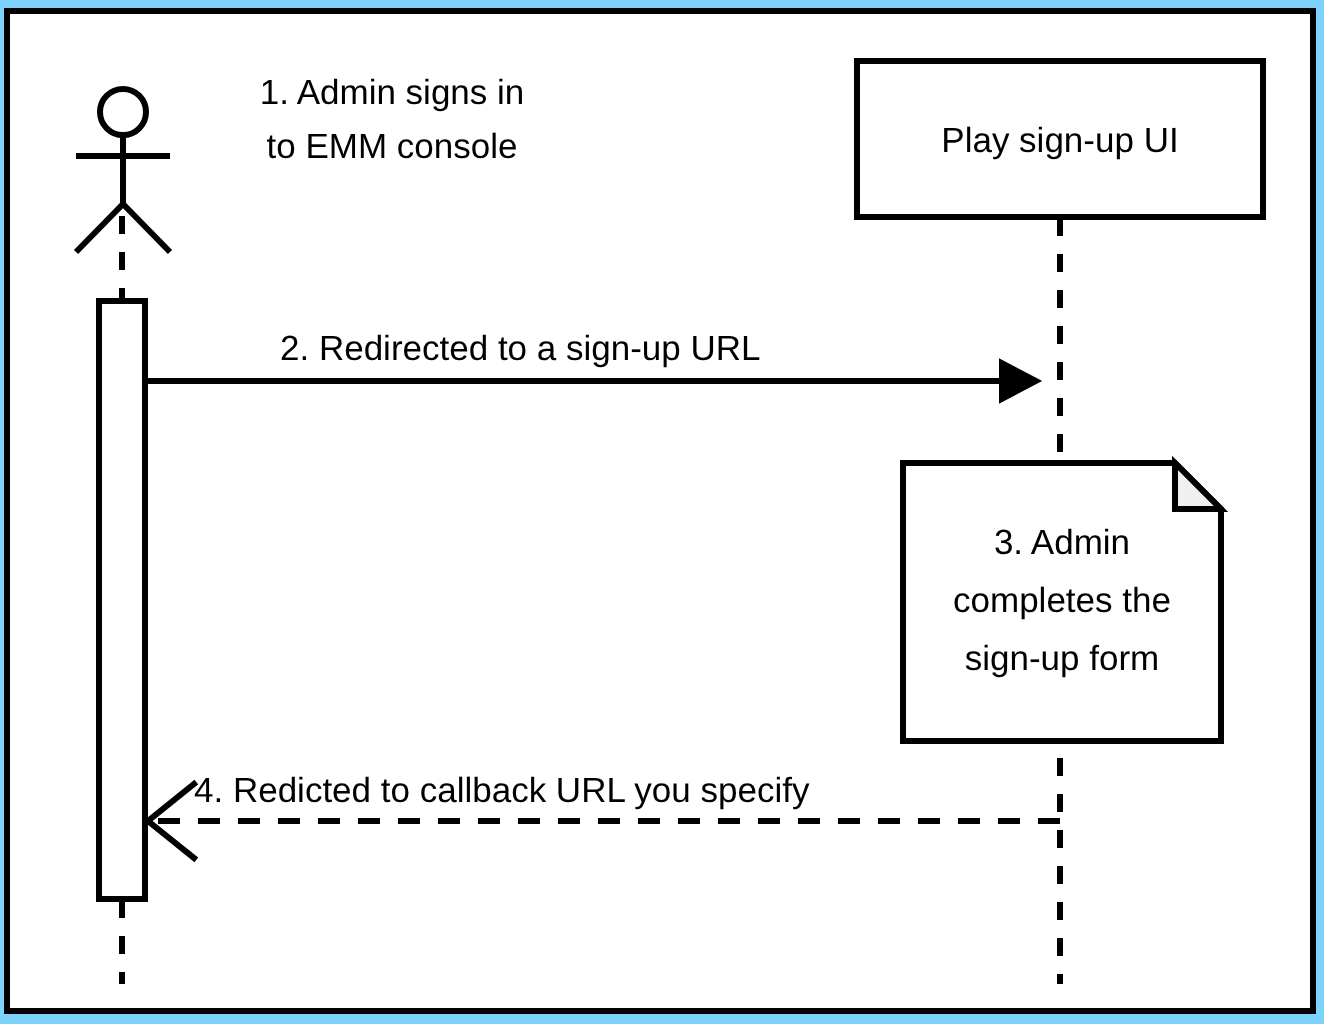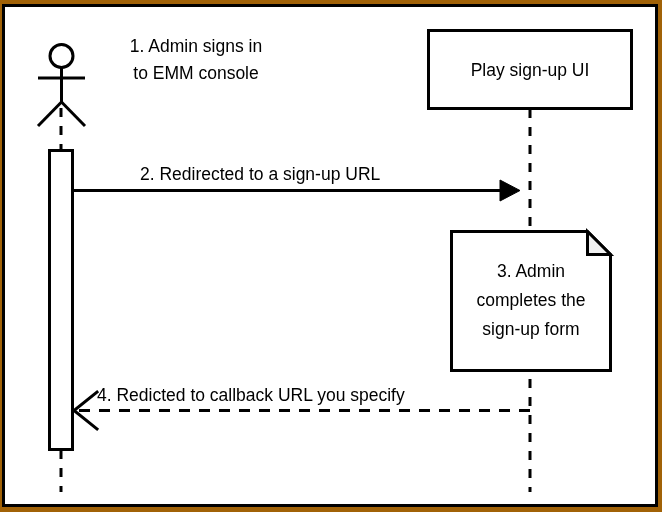--- a/index.html
+++ b/index.html
@@ -8,21 +8,21 @@
     padding: 0;
     background: #ffffff;
   }
   body {
     font-family: "Liberation Sans", sans-serif;
   }
   #canvas {
     position: relative;
     width: 662px;
     height: 512px;
-    background: #a16207;
+    background: #7dd3fc;
     overflow: hidden;
   }
   #diagram-svg {
     position: absolute;
     left: 0;
     top: 0;
     width: 662px;
     height: 512px;
   }
   .dtext {

